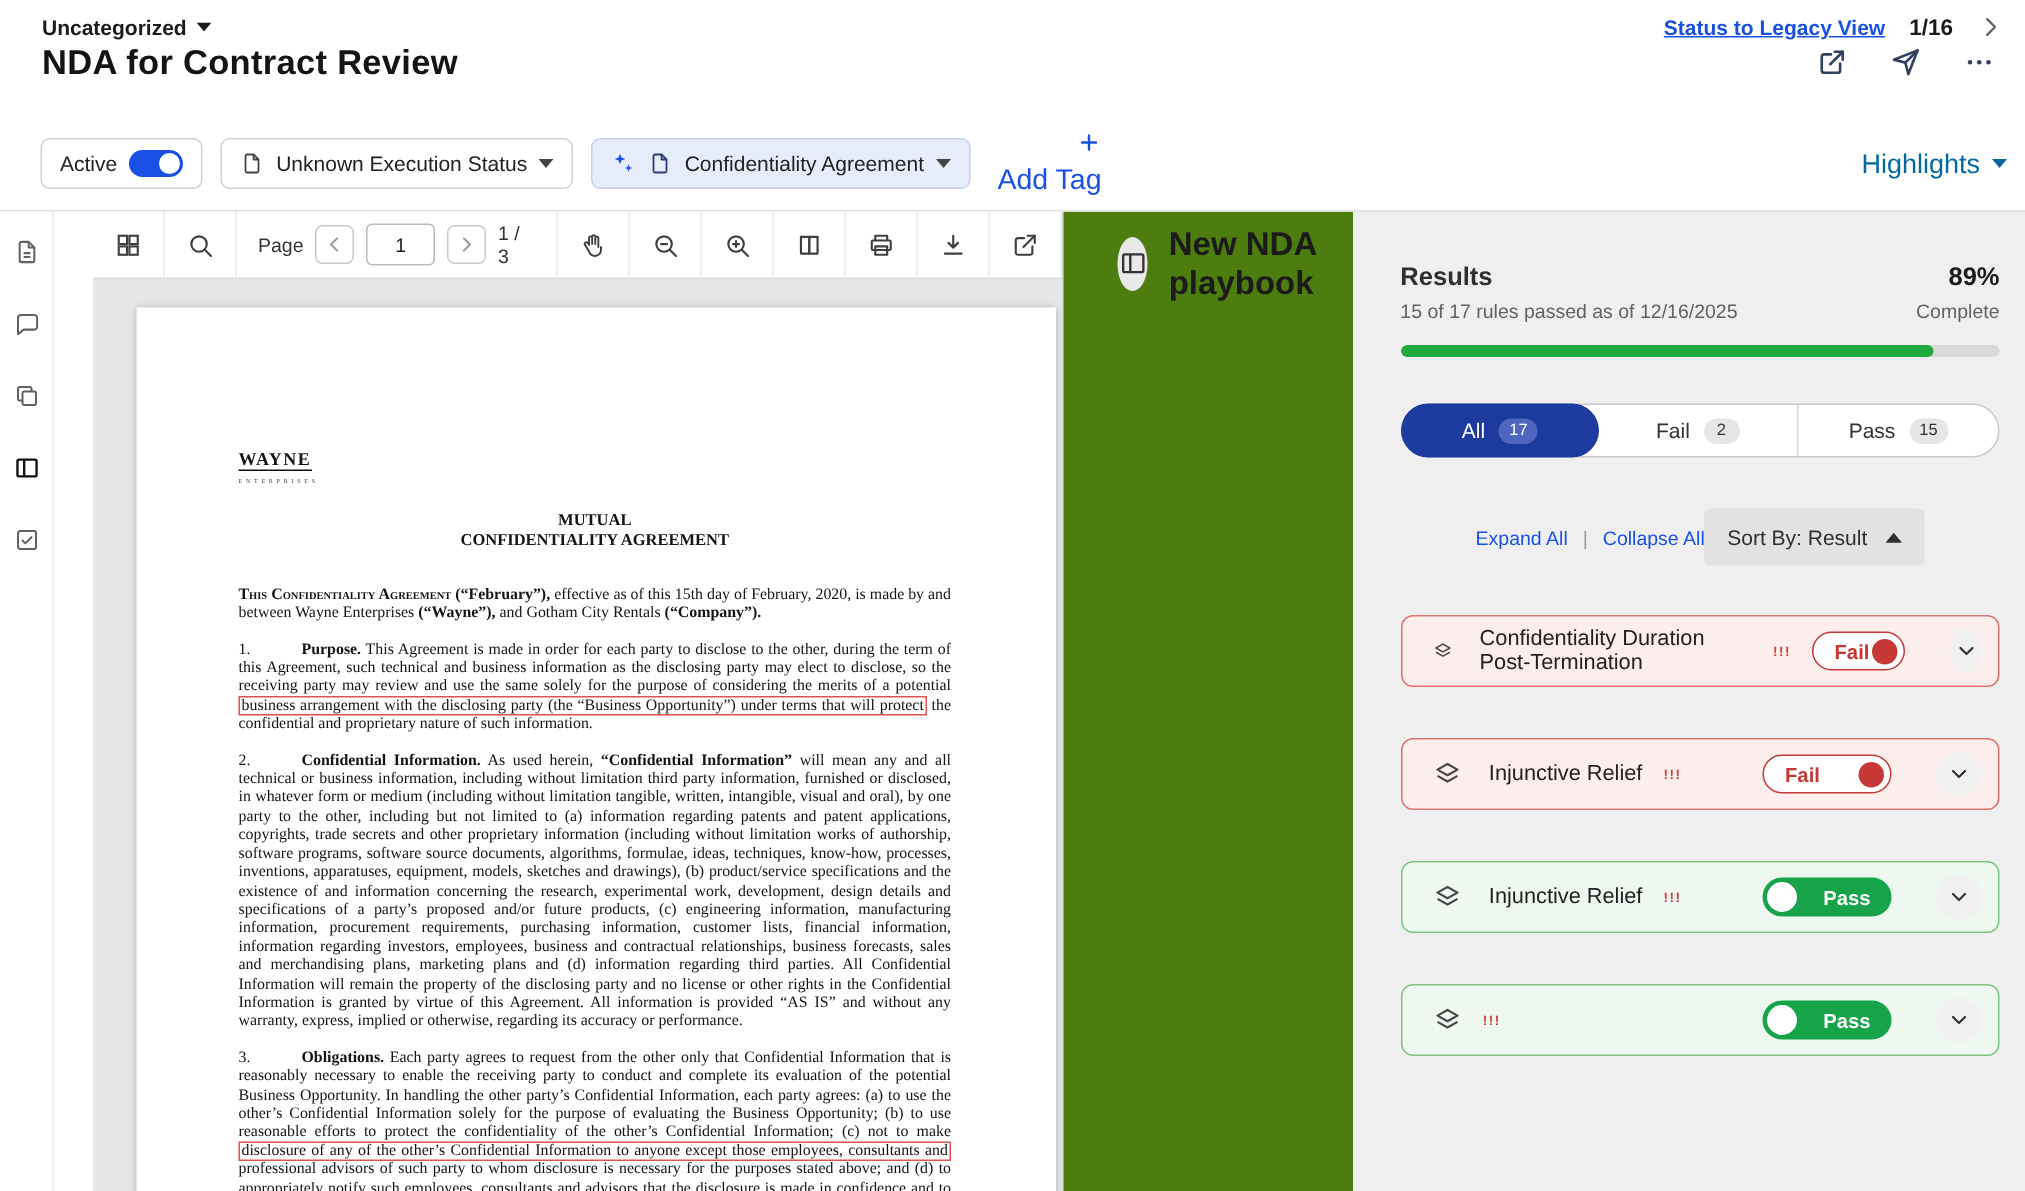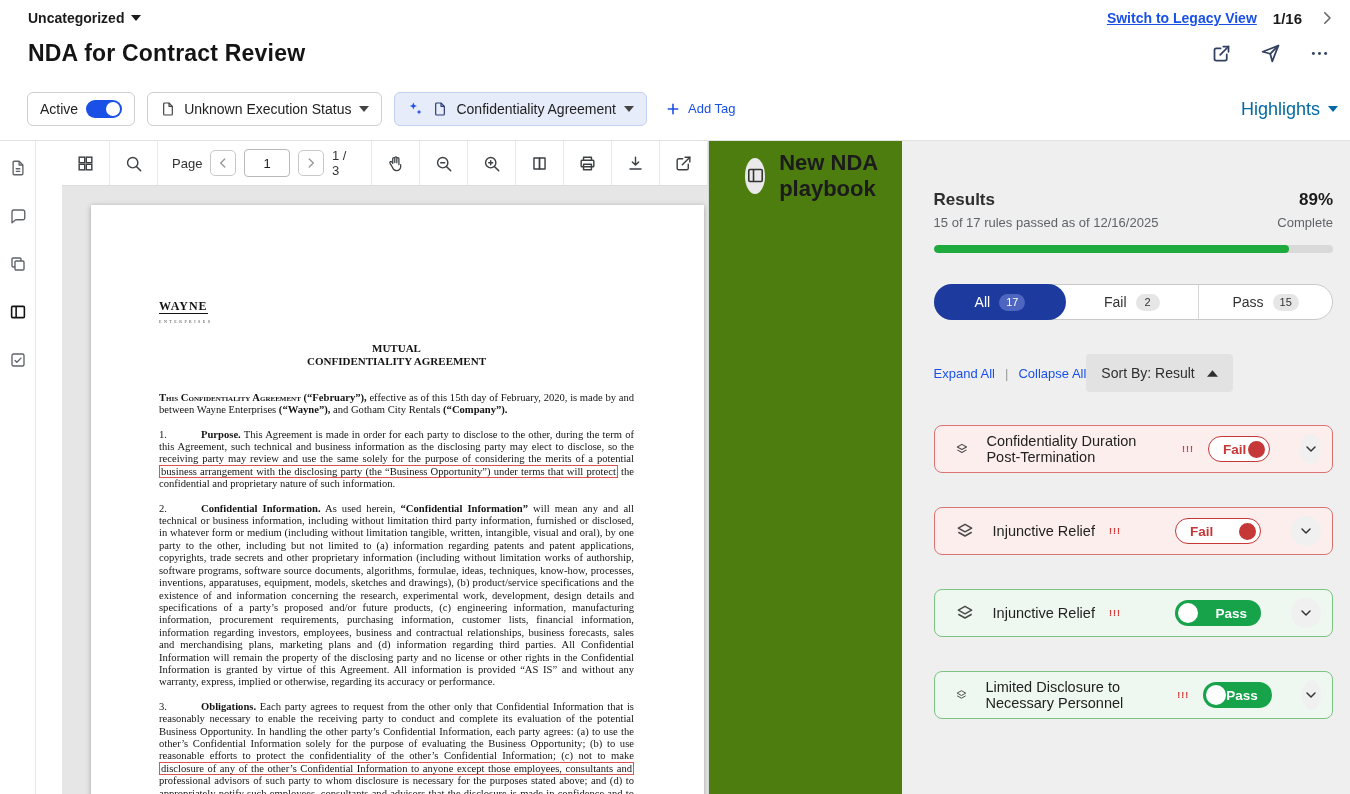--- a/index.html
+++ b/index.html
@@ -12,34 +12,34 @@
 
   
   .top { position:relative; height:141px; background:#fff; border-bottom:1px solid #e2e2e2; }
   .row1 { position:absolute; top:9px; left:28px; right:14px; display:flex; align-items:center; justify-content:space-between; }
   .category { display:flex; align-items:center; gap:7px; font-size:14px; font-weight:700; color:#1b1b1b; cursor:pointer; }
   .row1-right { display:flex; align-items:center; gap:16px; }
   .legacy-link { color:var(--accent,#1a50e6); font-size:14px; font-weight:600; text-decoration:underline; cursor:pointer; }
   .record-pager { font-size:15px; font-weight:600; color:#1b1b1b; }
   .chev-next { color:#5f6368; cursor:pointer; }
 
-  .row2 { position:absolute; top:40px; left:28px; right:20px; display:flex; align-items:center; justify-content:space-between; }
+  .row2 { position:absolute; top:28px; left:28px; right:20px; display:flex; align-items:center; justify-content:space-between; }
   .page-title { font-size:23px; font-weight:600; color:#141414; letter-spacing:.2px; }
   .title-actions { display:flex; align-items:center; gap:28px; color:#31415f; }
   .title-actions .act { cursor:pointer; }
 
   .row3 { position:absolute; top:92px; left:27px; right:12px; height:34px; display:flex; align-items:center; gap:12px; }
   .pill { height:34px; display:flex; align-items:center; gap:8px; padding:0 12px; background:#fff;
           border:1px solid #cfcfcf; border-radius:6px; font-size:14px; color:#222; cursor:pointer; white-space:nowrap; }
   .pill .caret { color:#444; }
   .pill.suggested { background:#e7ecfa; border-color:#c3cfef; }
   .switch { position:relative; width:36px; height:18px; border-radius:9px; background:var(--accent,#1a50e6); }
   .switch .knob { position:absolute; top:2px; right:2px; width:14px; height:14px; border-radius:50%; background:#fff; }
-  .add-tag { display:flex; align-items:flex-start; gap:7px; border:none; background:none; color:var(--accent,#1a50e6);
-             font-size:13px; font-weight:500; font-family:inherit; cursor:pointer; padding:0 6px; }
+  .add-tag { display:flex; align-items:flex-end; gap:7px; border:none; background:none; color:var(--accent,#1a50e6);
+             font-size:19px; font-weight:500; font-family:inherit; cursor:pointer; padding:0 6px;flex-direction:column; }
   .highlights { margin-left:auto; display:flex; align-items:center; gap:8px; font-size:18px; color:#0369a1; cursor:pointer; }
 
   
   .main { display:flex; height:653px; }
 
   
   .rail { width:36px; background:#fff; border-right:1px solid #e7e7e7; display:flex; flex-direction:column; align-items:center;
           padding-top:18px; gap:30px; color:#5f6368; }
   .rail-item { cursor:pointer; }
   .rail-item.active { color:#111; }
@@ -75,37 +75,37 @@
   
   .panel { width:641px; flex:0 0 641px; display:flex; flex-direction:row; background:#4d7c0f; }
   .panel-head { height:69px; flex:0 0 69px; display:flex; align-items:center; gap:14px; padding:0 10px 0 36px; }
   .ph-icon { width:36px; height:36px; border-radius:50%; background:#e9e9e9; display:flex; align-items:center; justify-content:center; color:#333; }
   .ph-title { font-size:22px; font-weight:600; color:#1b1b1b; }
   .run-btn { margin-left:auto; height:36px; display:flex; align-items:center; gap:9px; padding:0 16px; background:#fff;
              border:1px solid var(--accent,#1a50e6); border-radius:4px; color:var(--accent,#1a50e6); font-size:14px; font-weight:500;
              font-family:inherit; cursor:pointer; }
 
   .panel-body { flex:1; background:#efeff0; padding:0 17px 0 32px; overflow:hidden; }
-  .results-head { margin-top:49px; display:flex; align-items:baseline; justify-content:space-between; }
+  .results-head { margin-top:34px; display:flex; align-items:baseline; justify-content:space-between; }
   .results-title { font-size:17px; font-weight:700; color:#2f2f2f; }
   .results-pct { font-size:17px; font-weight:700; color:#1b1b1b; }
   .results-sub { margin-top:5px; display:flex; justify-content:space-between; font-size:13px; color:#5f6368; }
   .progress { margin-top:15px; height:8px; border-radius:4px; background:#d9d9d9; overflow:hidden; }
   .progress-fill { height:100%; border-radius:4px; background:var(--progress,#1faa3e); }
 
   .tabs { margin-top:31px; height:36px; display:flex; background:#fff; border:1px solid #c9c9c9; border-radius:18px; }
   .tab { flex:1; display:flex; align-items:center; justify-content:center; gap:9px; font-size:14px; color:#333; cursor:pointer;
          border-right:1px solid #d6d6d6; }
   .tab:last-child { border-right:none; }
   .tab.selected { background:var(--tab-selected,#1d3a9e); color:#fff; border-radius:18px; border-right:none; margin:-1px; height:36px; }
   .badge { min-width:24px; height:17px; padding:0 7px; border-radius:9px; font-size:11px; display:flex; align-items:center; justify-content:center; }
   .badge-blue { background:#4f66c0; color:#fff; }
   .badge-gray { background:#e6e6e6; color:#333; }
 
-  .controls { margin-top:34px; display:flex; align-items:center; justify-content:flex-start; }
+  .controls { margin-top:34px; display:flex; align-items:center; justify-content:center; }
   .exp-links { display:flex; align-items:center; gap:10px; font-size:13px; }
   .exp-links .lnk { color:var(--accent,#1a50e6); cursor:pointer; }
   .exp-links .sep { color:#9a9a9a; }
   .sort-btn { height:38px; display:flex; align-items:center; gap:12px; padding:0 15px; background:#e2e2e3; border-radius:4px;
               font-size:14px; color:#2f2f2f; cursor:pointer; }
 
   .cards { margin-top:33px; display:flex; flex-direction:column; gap:34px; }
   .card { height:48px; display:flex; align-items:center; gap:14px; padding:0 11px 0 20px; border-radius:8px; }
   .card.fail { background:#fdeeee; border:1px solid #db7373; }
   .card.pass { background:#eff8f0; border:1px solid #7cc481; }
@@ -129,21 +129,21 @@
 
   <header class="top">
     <div class="row1">
       <div class="category">
         <span>Uncategorized</span>
         <svg class="caret" viewBox="0 0 10 6" width="10" height="6">
             <path d="M0 0h10L5 6z" fill="currentColor"></path>
           </svg>
       </div>
       <div class="row1-right">
-        <a class="legacy-link">Switch to Legacy View</a>
+        <a class="legacy-link">Status to Legacy View</a>
         <span class="record-pager">1/16</span>
         <span class="chev-next">
           <svg viewBox="0 0 24 24" width="18" height="18" fill="none" stroke="currentColor" stroke-width="2" stroke-linecap="round" stroke-linejoin="round">
               <path d="m9 5 7 7-7 7"></path>
             </svg>
         </span>
       </div>
     </div>
 
     <div class="row2">
@@ -459,21 +459,20 @@
                   <path d="m6 9 6 6 6-6"></path>
                 </svg>
             </span>
           </div>
 
           <div class="card pass">
             <svg class="layers" viewBox="0 0 24 24" width="20" height="20" fill="none" stroke="currentColor" stroke-width="1.8" stroke-linejoin="round">
                 <path d="m12 4 8 4.5-8 4.5-8-4.5z"></path>
                 <path d="m4 13.5 8 4.5 8-4.5"></path>
               </svg>
-            <span class="rule-name">Limited Disclosure to Necessary Personnel</span>
             <span class="sev">!!!</span>
             <span class="tg tg-pass">
               <span class="tg-knob"></span>
               <span class="tg-label">Pass</span>
             </span>
             <span class="exp-circle">
               <svg viewBox="0 0 24 24" width="16" height="16" fill="none" stroke="currentColor" stroke-width="2.2" stroke-linecap="round" stroke-linejoin="round">
                   <path d="m6 9 6 6 6-6"></path>
                 </svg>
             </span>

